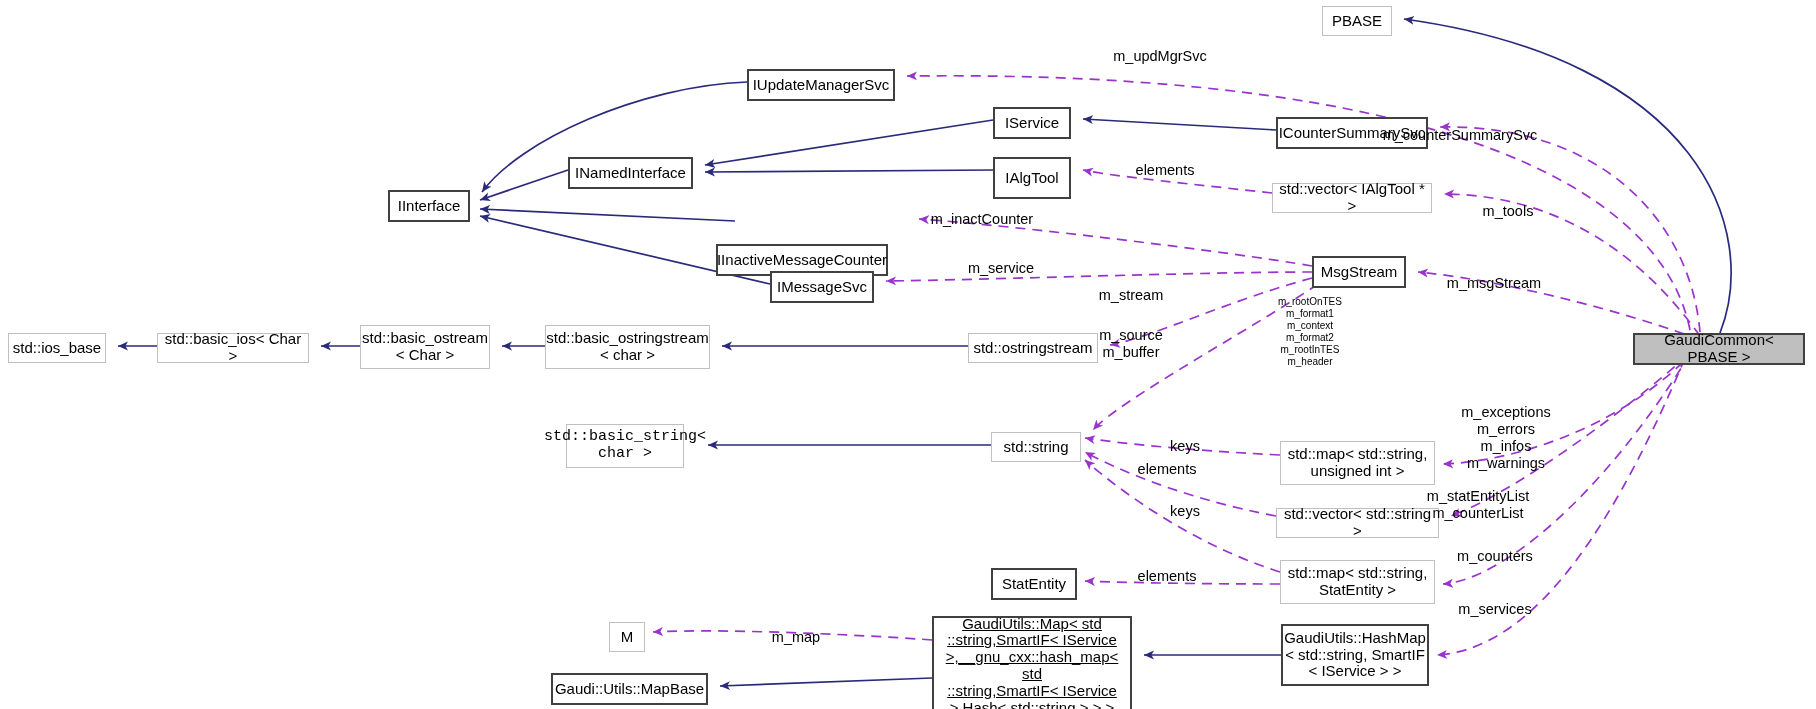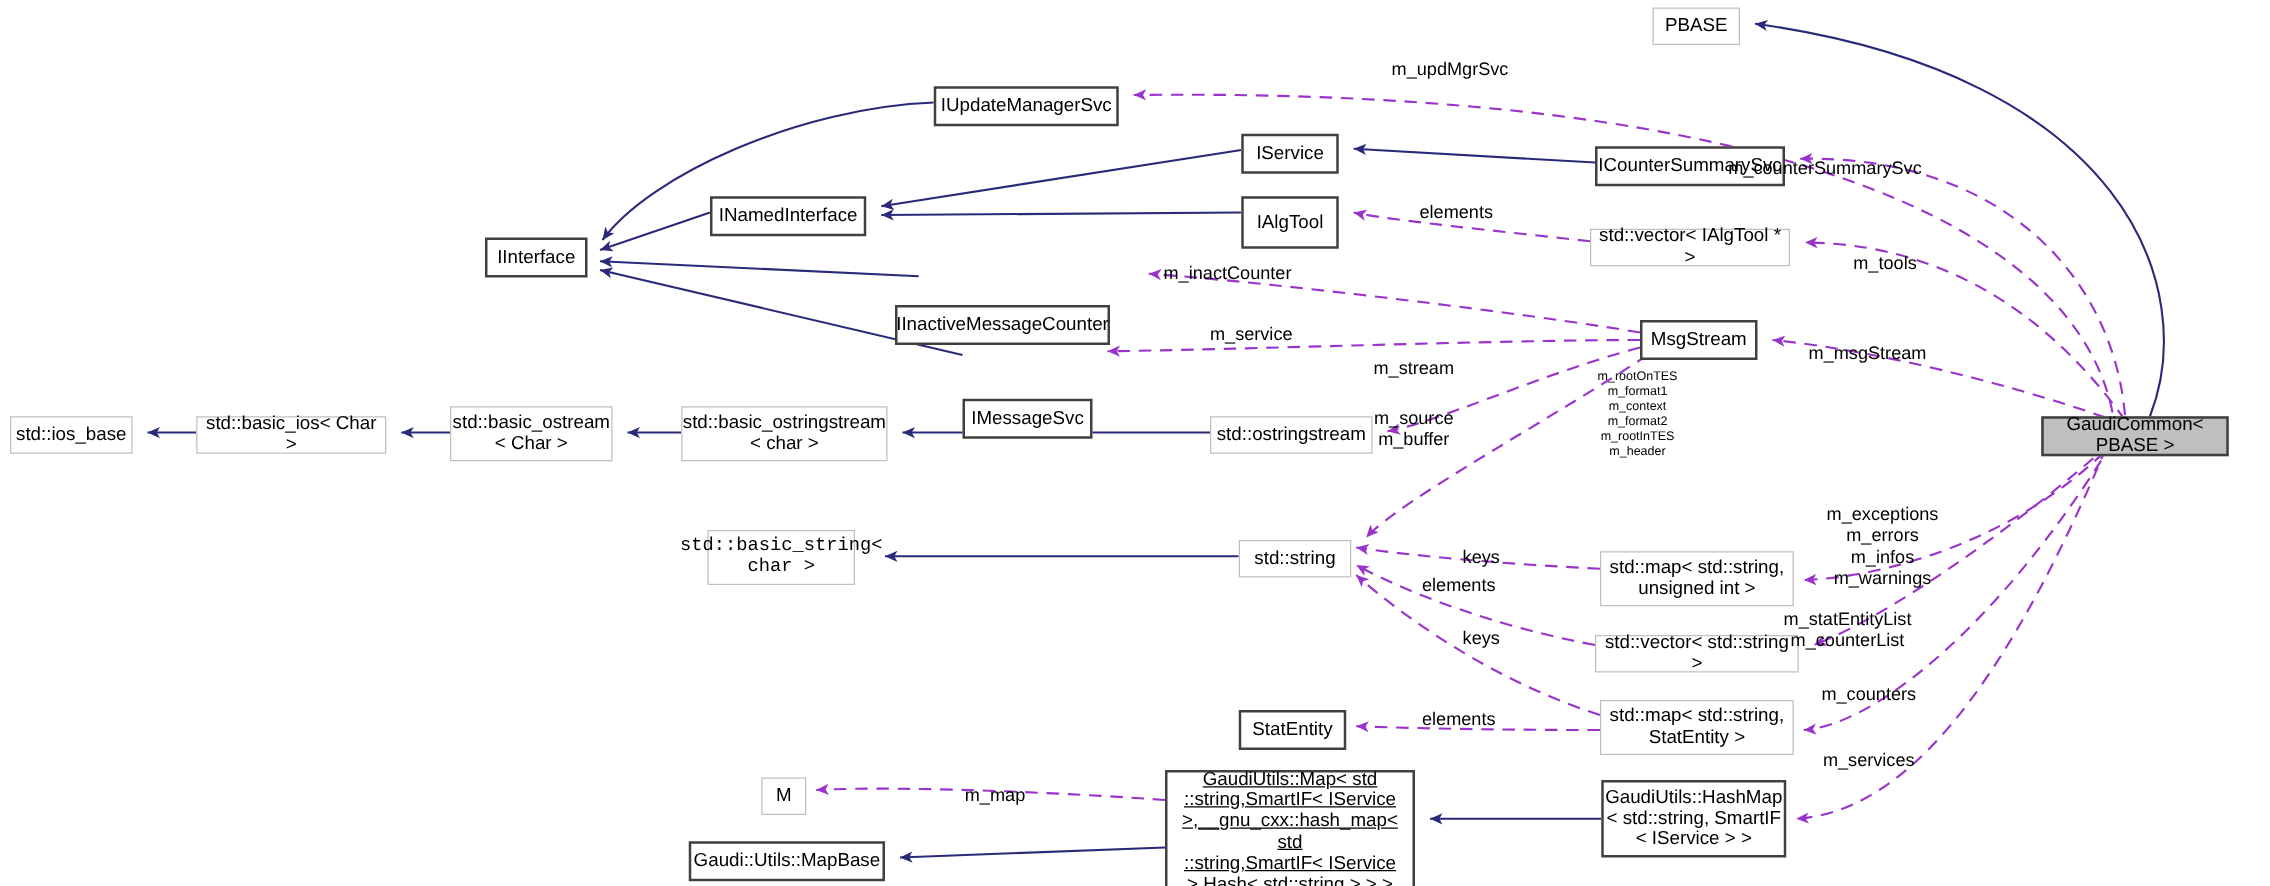--- a/index.html
+++ b/index.html
@@ -100,22 +100,22 @@
       <div class="node thin" style="left: 1322px; top: 6px; width: 70px; height: 27px; white-space: pre-line;">PBASE</div>
       <div class="node thick" style="left: 747px; top: 69px; width: 148px; height: 27px; white-space: pre-line;">IUpdateManagerSvc</div>
       <div class="node thick" style="left: 993px; top: 107px; width: 78px; height: 27px; white-space: pre-line;">IService</div>
       <div class="node thick" style="left: 1276px; top: 117px; width: 152px; height: 18px; white-space: pre-line;">ICounterSummarySvc</div>
       <div class="node thick" style="left: 568px; top: 157px; width: 125px; height: 27px; white-space: pre-line;">INamedInterface</div>
       <div class="node thick" style="left: 993px; top: 157px; width: 78px; height: 42px; white-space: pre-line;">IAlgTool</div>
       <div class="node thin" style="left: 1272px; top: 183px; width: 160px; height: 27px; white-space: pre-line;">std::vector&lt; IAlgTool * &gt;</div>
       <div class="node thick" style="left: 388px; top: 190px; width: 82px; height: 27px; white-space: pre-line;">IInterface</div>
       <div class="node thick" style="left: 716px; top: 208px; width: 172px; height: 27px; white-space: pre-line; margin-top: 36px;">IInactiveMessageCounter</div>
       <div class="node thick" style="left: 1312px; top: 256px; width: 94px; height: 27px; white-space: pre-line;">MsgStream</div>
-      <div class="node thick" style="left: 770px; top: 271px; width: 104px; height: 27px; white-space: pre-line; margin-top: 48px;">IMessageSvc</div>
-      <div class="node root" style="left: 1633px; top: 333px; width: 150px; height: 29px; white-space: pre-line;">GaudiCommon&lt; PBASE &gt;</div>
+      <div class="node thick" style="left: 770px; top: 271px; width: 104px; height: 27px; white-space: pre-line;">IMessageSvc</div>
+      <div class="node root" style="left: 1633px; top: 333px; width: 172px; height: 29px; white-space: pre-line;">GaudiCommon&lt; PBASE &gt;</div>
       <div class="node thin" style="left: 8px; top: 333px; width: 98px; height: 27px; white-space: pre-line;">std::ios_base</div>
       <div class="node thin" style="left: 157px; top: 333px; width: 152px; height: 27px; white-space: pre-line;">std::basic_ios&lt; Char &gt;</div>
       <div class="node thin" style="left: 360px; top: 325px; width: 130px; height: 44px; white-space: pre-line;">std::basic_ostream
 &lt; Char &gt;</div>
       <div class="node thin" style="left: 545px; top: 325px; width: 165px; height: 44px; white-space: pre-line;">std::basic_ostringstream
 &lt; char &gt;</div>
       <div class="node thin" style="left: 968px; top: 333px; width: 130px; height: 27px; white-space: pre-line;">std::ostringstream</div>
       <div class="node thin" style="left: 566px; top: 424px; width: 118px; height: 44px; white-space: pre-line; font-family: Liberation Mono, monospace;">std::basic_string&lt;
 char &gt;</div>
       <div class="node thin" style="left: 991px; top: 432px; width: 90px; height: 27px; white-space: pre-line;">std::string</div>

